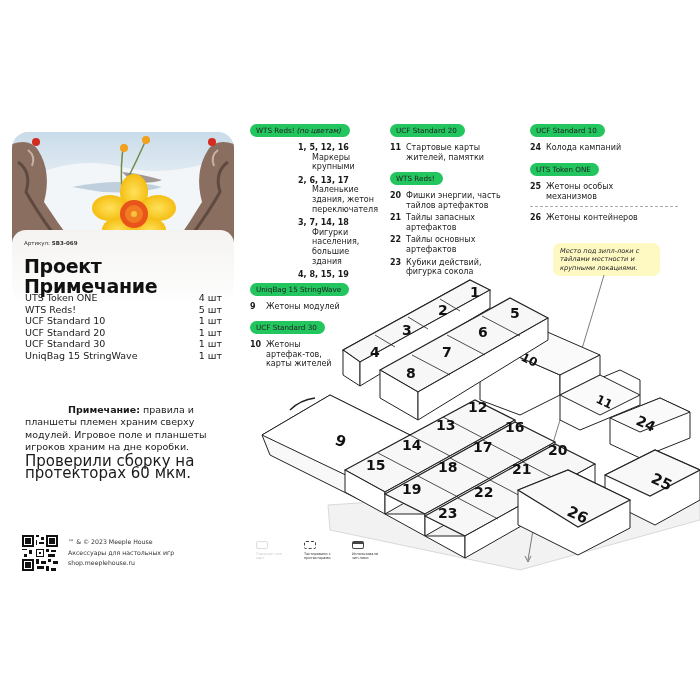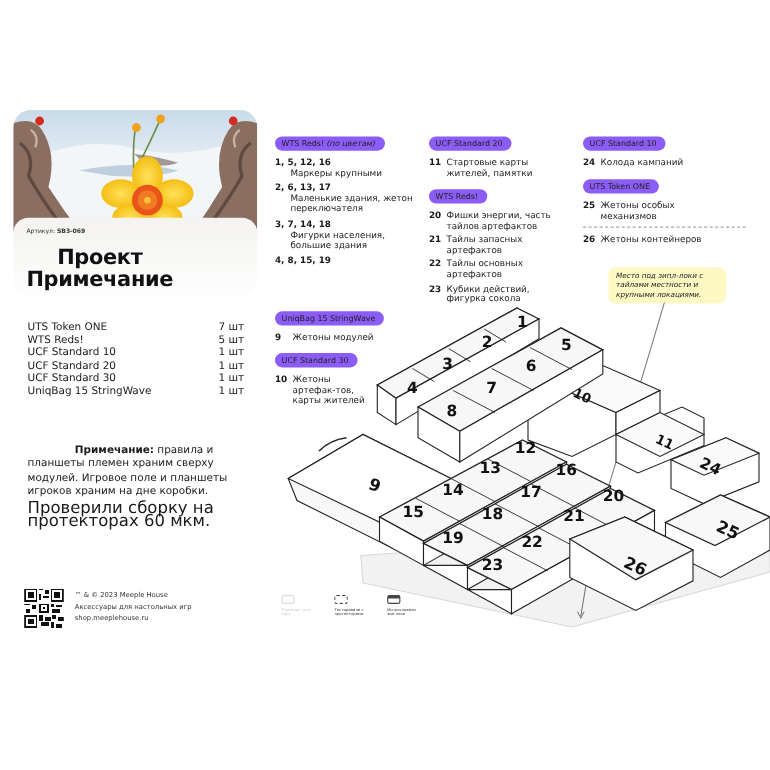--- a/index.html
+++ b/index.html
@@ -1,19 +1,19 @@
 <!DOCTYPE html>
 <html><head>
 <meta charset="utf-8">
 <style>
   * { box-sizing: border-box; margin: 0; padding: 0; }
   html, body { width: 700px; height: 700px; background: #ffffff; overflow: hidden; }
   body { font-family: "DejaVu Sans", sans-serif; color: #1a1a1a; position: relative; }
 
-  .cover { position: absolute; left: 12px; top: 100px; width: 222px; height: 170px; border-radius: 16px; overflow: hidden; text-align: center; }
+  .cover { position: absolute; left: 12px; top: 132px; width: 222px; height: 170px; border-radius: 16px; overflow: hidden; }
   .cover-art { position: absolute; left: 0; top: 0; width: 222px; height: 110px; }
   .cover-panel { position: absolute; left: 0; top: 98px; width: 222px; height: 80px; background: linear-gradient(#f4f3f1, #ffffff); border-radius: 14px 14px 0 0; }
   .article { position: absolute; left: 12px; top: 10px; font-size: 5.5px; color: #333; }
   .article b { font-weight: bold; }
   .title { position: absolute; left: 12px; top: 26px; font-size: 19px; font-weight: bold; line-height: 20px; letter-spacing: -0.3px; color: #111; }
 
   .inventory { position: absolute; left: 25px; top: 292px; width: 197px; font-size: 9.5px; line-height: 11.5px; }
   .inv-row { display: flex; justify-content: space-between; }
 
   .note { position: absolute; left: 25px; top: 404px; width: 200px; font-size: 9.5px; line-height: 12.3px; }
@@ -25,23 +25,23 @@
   .footer-text { position: absolute; left: 46px; top: 2px; width: 170px; font-size: 6.2px; line-height: 10.5px; color: #333; }
 
   .legend-icons { position: absolute; left: 256px; top: 541px; display: flex; gap: 14px; }
   .legend-item { width: 34px; font-size: 3.5px; line-height: 4px; color: #333; }
   .legend-item.faded { color: #ccc; }
   .legend-glyph { width: 12px; height: 8px; border: 1px solid #444; border-radius: 2px; margin-bottom: 3px; }
   .legend-item.faded .legend-glyph { border-color: #ddd; }
   .legend-glyph.card { border-top-width: 3px; }
 
   .section { position: absolute; font-size: 8px; }
-  .tag { display: inline-block; background: #8b5cf6; border-radius: 8px; padding: 2px 8px 2px 6px; font-size: 7.2px; color: #222; margin-bottom: 6px; }
+  .tag { display: inline-block; background: #22c55e; border-radius: 8px; padding: 2px 8px 2px 6px; font-size: 7.2px; color: #222; margin-bottom: 6px; }
   .tag i { font-style: italic; }
-  .entry { font-size: 8px; line-height: 9.6px; margin-bottom: 4px; }
+  .entry { font-size: 8px; line-height: 9.6px; margin-bottom: 4px; margin-left: 48px; }
   .entry-nums { font-weight: bold; display: block; }
   .entry-desc { padding-left: 14px; display: block; color: #222; }
   .row-entry { display: flex; font-size: 8px; line-height: 9.6px; margin-bottom: 3px; }
   .row-entry .num { width: 16px; font-weight: bold; flex-shrink: 0; }
   .row-entry .desc { color: #222; }
   .dotted { border-top: 1px dashed #aaa; width: 148px; margin: 5px 0 6px; }
 
   .callout { position: absolute; left: 553px; top: 243px; width: 107px; background: #fef9c3; border-radius: 7px; padding: 4px 7px; font-size: 6.6px; line-height: 8.3px; font-style: italic; color: #222; }
 
   .illustration { position: absolute; left: 0; top: 0; width: 700px; height: 700px; pointer-events: none; }
@@ -102,21 +102,21 @@
     <div class="title">
       <div>Проект</div>
       <div>Примечание</div>
     </div>
   </div>
 </div>
 
 <div class="inventory">
   <div class="inv-row">
       <span>UTS Token ONE</span>
-      <span>7 шт</span>
+      <span>4 шт</span>
     </div>
   <div class="inv-row">
       <span>WTS Reds!</span>
       <span>5 шт</span>
     </div>
   <div class="inv-row">
       <span>UCF Standard 10</span>
       <span>1 шт</span>
     </div>
   <div class="inv-row">

